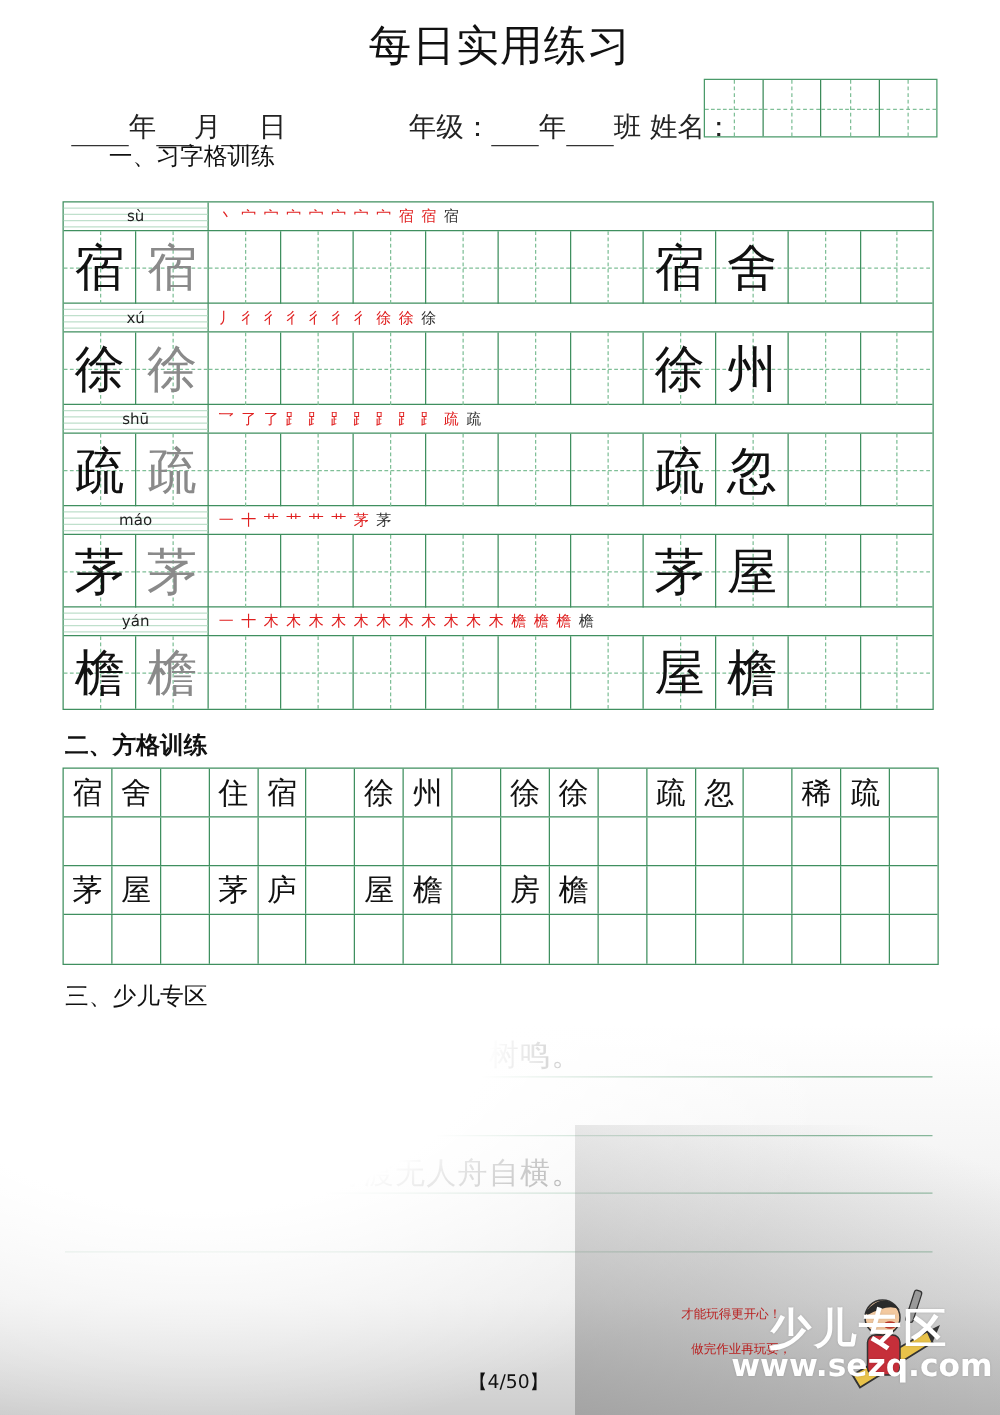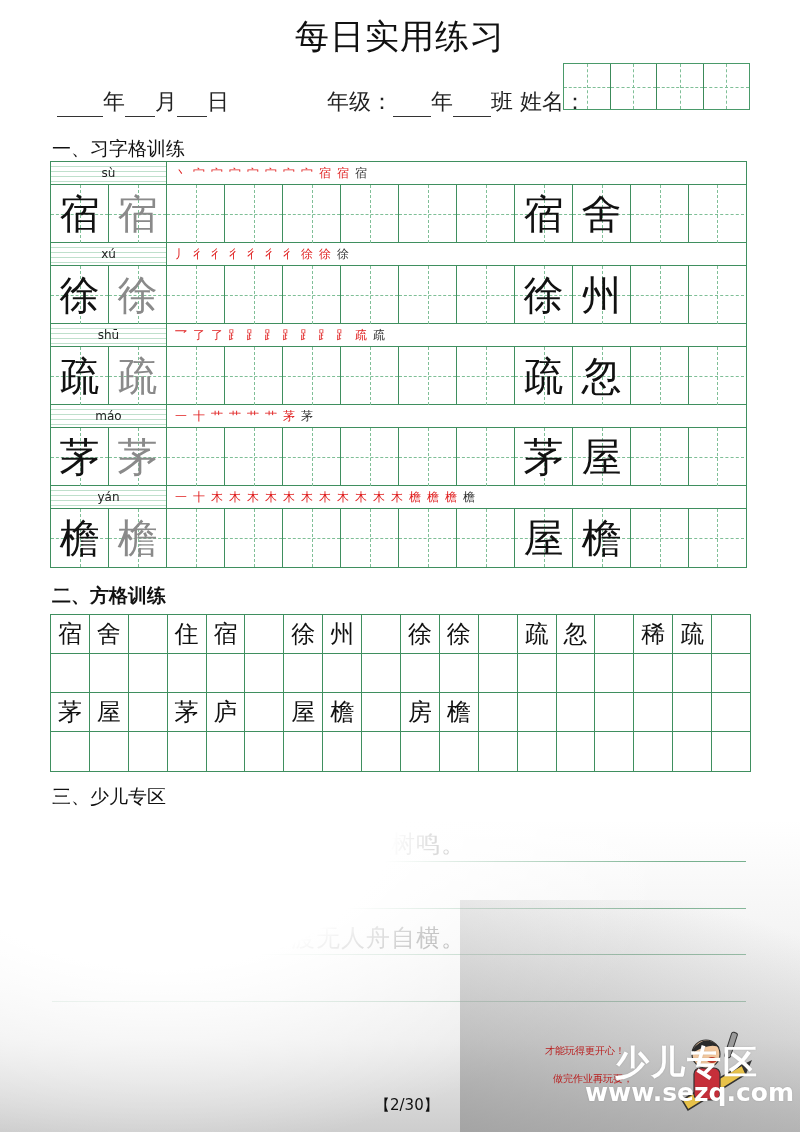--- a/index.html
+++ b/index.html
@@ -94,21 +94,21 @@
   <div class="name-cell">
       <div class="dash-v"></div>
       <div class="dash-h"></div>
     </div>
   <div class="name-cell">
       <div class="dash-v"></div>
       <div class="dash-h"></div>
     </div>
 </div>
 
-<div class="section-title" style="top:136px;">一、习字格训练</div>
+<div class="section-title" style="top:112px;margin-left:35px;">一、习字格训练</div>
 
 <div class="practice" id="practice">
     <div class="p-block">
       <div class="p-pinyin-row">
         <div class="p-pinyin-cell"><div class="gl" style="top: 4px;"></div><div class="gl" style="top: 9px;"></div><div class="gl" style="top: 14px;"></div><div class="gl" style="top: 19px;"></div><span>sù</span></div>
         <div class="p-strokes">
           <span class="stk" style="color: rgb(51, 51, 51);"><span class="red">丶</span></span>
           <span class="stk" style="color: rgb(51, 51, 51);"><span class="red">宀</span></span>
           <span class="stk" style="color: rgb(51, 51, 51);"><span class="red">宀</span></span>
           <span class="stk" style="color: rgb(51, 51, 51);"><span class="red">宀</span></span>
@@ -559,21 +559,21 @@
 <div class="line-text" style="top:828px;">独怜幽草涧边生，上有黄鹂深树鸣。</div>
 <div class="rule" style="top:861px;"></div>
 <div class="rule" style="top:908px;"></div>
 <div class="line-text" style="top:922px;">春潮带雨晚来急，野渡无人舟自横。</div>
 <div class="rule" style="top:954px;"></div>
 <div class="rule" style="top:1001px;"></div>
 
 <div class="fade"></div>
 <div class="fade2"></div>
 
-<div class="page-num">【2/30】</div>
+<div class="page-num">【4/50】</div>
 <div class="slogan" style="top:1072px; left:553px;">做完作业再玩耍，</div>
 <div class="slogan" style="top:1044px;">才能玩得更开心！</div>
 
 <svg class="mascot" viewBox="0 0 80 90">
   <polygon points="10,70 70,35 74,44 16,80" fill="#e8c24a" stroke="#333" stroke-width="1.5"></polygon>
   <polygon points="70,35 80,30 74,44" fill="#333"></polygon>
   <rect x="22" y="38" width="26" height="32" rx="6" fill="#c62f3a" stroke="#333" stroke-width="1.2"></rect>
   <circle cx="34" cy="24" r="14" fill="#f3c9a0" stroke="#333" stroke-width="1.2"></circle>
   <path d="M20 20 Q34 2 48 18 Q40 12 22 22Z" fill="#2b2b2b"></path>
   <rect x="56" y="2" width="6" height="26" rx="2" fill="#9a9a9a" stroke="#333" stroke-width="1" transform="rotate(18 59 15)"></rect>

